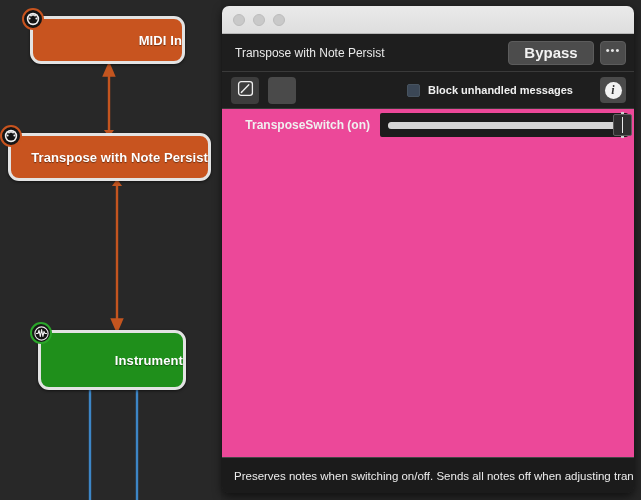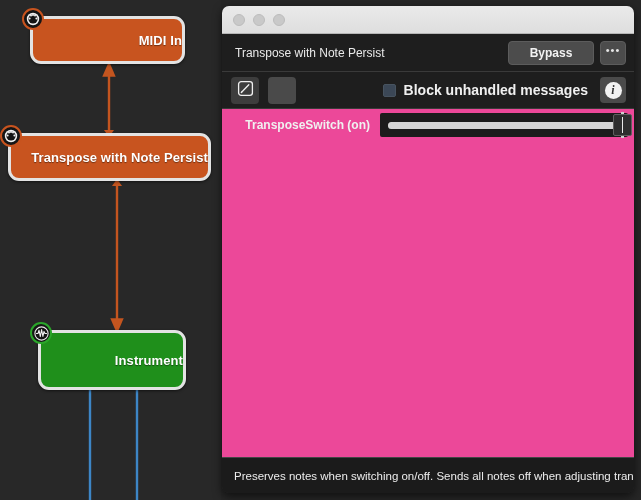--- a/index.html
+++ b/index.html
@@ -135,21 +135,21 @@
     overflow: hidden;
   }
   #bypass-button {
     height: 24px;
     min-width: 86px;
     padding: 0 14px;
     background: #4c4c4c;
     border: 1px solid #5c5c5c;
     border-radius: 4px;
     color: #f2f2f2;
-    font-size: 12px;
+    font-size: 15px;
     font-weight: bold;
     display: flex;
     align-items: center;
     justify-content: center;
   }
   #more-button {
     height: 24px;
     width: 26px;
     margin-left: 6px;
     background: #4c4c4c;
@@ -186,23 +186,23 @@
   #toolbar-spacer { flex: 1; }
   #block-check {
     width: 13px; height: 13px;
     background: #3b4756;
     border: 1px solid #47535f;
     border-radius: 2px;
     margin-right: 8px;
   }
   #block-label {
     color: #f0f0f0;
-    font-size: 14px;
-    font-weight: bold;
-    margin-right: 12px;
+    font-size: 11px;
+    font-weight: bold;
+    margin-right: 27px;
     white-space: nowrap;
   }
   #info-button {
     width: 26px; height: 26px;
     border-radius: 4px;
     background: #4a4a4a;
     display: flex;
     align-items: center;
     justify-content: center;
   }

